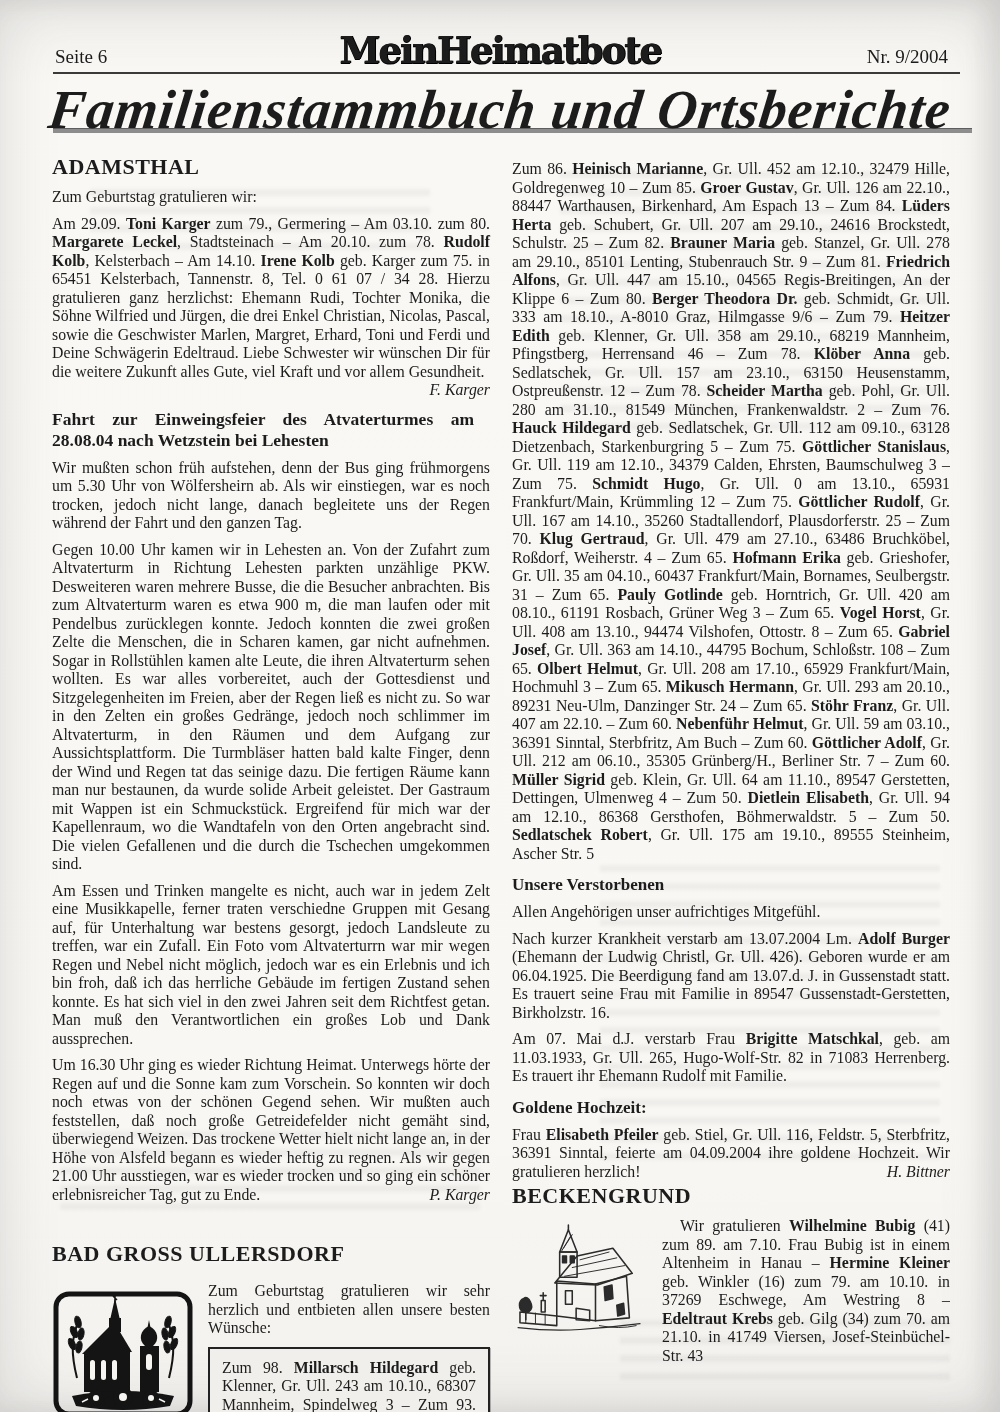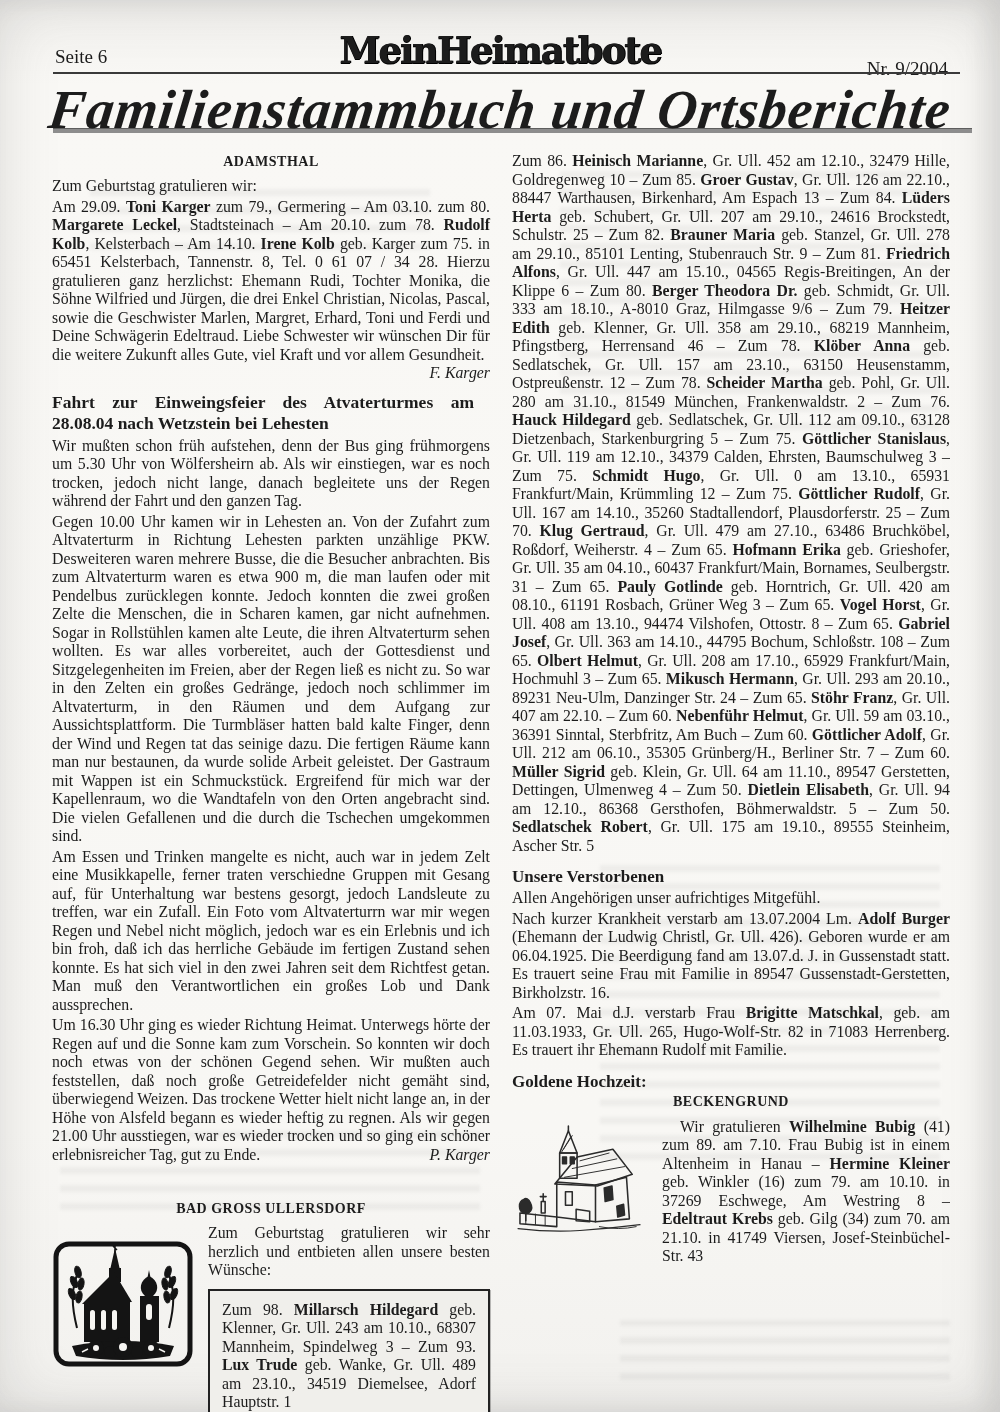--- a/index.html
+++ b/index.html
@@ -9,44 +9,44 @@
     width:1000px;height:1412px;
     margin:0 auto;
     background:linear-gradient(180deg,#f2f1ee 0%,#f9f8f5 6%,#f8f7f4 80%,#f2f1ee 100%);
     box-shadow:inset 0 0 60px rgba(90,90,90,.18), inset -14px 0 22px rgba(120,120,120,.14);
     overflow:hidden;
     font-family:"Liberation Serif","DejaVu Serif",serif;
     color:#1c1c1c;
   }
   
   .hdr-left{position:absolute;left:55px;top:46px;font-size:19px;}
-  .hdr-right{position:absolute;right:52px;top:58px;font-size:19px;}
+  .hdr-right{position:absolute;right:52px;top:46px;font-size:19px;}
   .masthead{
     position:absolute;left:50%;top:28px;transform:translateX(-50%);
     font-size:37px;font-weight:900;letter-spacing:-2px;
     font-family:"DejaVu Serif","Liberation Serif",serif;
     text-shadow:1px 0 0 #000, 0 1px 0 #000;
   }
   .rule-1{position:absolute;left:53px;right:40px;top:72px;height:2px;background:#3a3a3a;}
   .rule-gray{position:absolute;left:53px;right:28px;top:128px;height:4px;background:#8d8d8d;border-top:1px solid #5e5e5e;}
   .script-title{
     position:absolute;left:0;right:0;top:78px;text-align:center;z-index:3;
     font-size:55px;font-weight:bold;font-style:italic;
     font-family:"Liberation Serif",serif;
     transform:skewX(-7deg);
     letter-spacing:1px;
     white-space:nowrap;
   }
   
   .columns{position:absolute;top:152px;left:52px;right:50px;display:flex;gap:22px;z-index:2;}
   .col{flex:1 1 0;min-width:0;}
-  .body-text{font-size:15.8px;line-height:18.5px;text-align:justify;margin:0 0 2px 0;}
+  .body-text{font-size:15.8px;line-height:18.5px;text-align:justify;margin:8px 0 2px 0;}
   .b{font-weight:bold;}
   .sig{float:right;font-style:italic;padding-left:12px;}
-  .section-head{font-size:14px;font-weight:bold;text-align:center;letter-spacing:.5px;margin:2px 0 7px 0;}
+  .section-head{font-size:22px;font-weight:bold;text-align:left;letter-spacing:.5px;margin:2px 0 7px 0;}
   .sub-head{font-size:17.5px;font-weight:bold;text-align:justify;line-height:21px;margin:9px 16px 3px 0;}
   .run-head{font-size:17px;font-weight:bold;margin:12px 0 2px 0;}
   
   .bgu-head{margin-top:37px;}
   .bgu-row{display:flex;align-items:flex-start;}
   .bgu-art{flex:0 0 142px;margin-top:16px;}
   .bgu-right{flex:1;margin-left:14px;}
   .notice-box{
     border:2px solid #222;background:#f0efeb;
     padding:9px 11px;margin-top:9px;
@@ -164,20 +164,21 @@
     <div class="col">
 
       <p class="body-text"><span><span>Zum 86. </span><span class="b">Heinisch Marianne</span><span>, Gr. Ull. 452 am 12.10., 32479 Hille, Goldregenweg 10 – Zum 85. </span><span class="b">Groer Gustav</span><span>, Gr. Ull. 126 am 22.10., 88447 Warthausen, Birkenhard, Am Espach 13 – Zum 84. </span><span class="b">Lüders Herta</span><span> geb. Schubert, Gr. Ull. 207 am 29.10., 24616 Brockstedt, Schulstr. 25 – Zum 82. </span><span class="b">Brauner Maria</span><span> geb. Stanzel, Gr. Ull. 278 am 29.10., 85101 Lenting, Stubenrauch Str. 9 – Zum 81. </span><span class="b">Friedrich Alfons</span><span>, Gr. Ull. 447 am 15.10., 04565 Regis-Breitingen, An der Klippe 6 – Zum 80. </span><span class="b">Berger Theodora Dr.</span><span> geb. Schmidt, Gr. Ull. 333 am 18.10., A-8010 Graz, Hilmgasse 9/6 – Zum 79. </span><span class="b">Heitzer Edith</span><span> geb. Klenner, Gr. Ull. 358 am 29.10., 68219 Mannheim, Pfingstberg, Herrensand 46 – Zum 78. </span><span class="b">Klöber Anna</span><span> geb. Sedlatschek, Gr. Ull. 157 am 23.10., 63150 Heusenstamm, Ostpreußenstr. 12 – Zum 78. </span><span class="b">Scheider Martha</span><span> geb. Pohl, Gr. Ull. 280 am 31.10., 81549 München, Frankenwaldstr. 2 – Zum 76. </span><span class="b">Hauck Hildegard</span><span> geb. Sedlatschek, Gr. Ull. 112 am 09.10., 63128 Dietzenbach, Starkenburgring 5 – Zum 75. </span><span class="b">Göttlicher Stanislaus</span><span>, Gr. Ull. 119 am 12.10., 34379 Calden, Ehrsten, Baumschulweg 3 – Zum 75. </span><span class="b">Schmidt Hugo</span><span>, Gr. Ull. 0 am 13.10., 65931 Frankfurt/Main, Krümmling 12 – Zum 75. </span><span class="b">Göttlicher Rudolf</span><span>, Gr. Ull. 167 am 14.10., 35260 Stadtallendorf, Plausdorferstr. 25 – Zum 70. </span><span class="b">Klug Gertraud</span><span>, Gr. Ull. 479 am 27.10., 63486 Bruchköbel, Roßdorf, Weiherstr. 4 – Zum 65. </span><span class="b">Hofmann Erika</span><span> geb. Grieshofer, Gr. Ull. 35 am 04.10., 60437 Frankfurt/Main, Bornames, Seulbergstr. 31 – Zum 65. </span><span class="b">Pauly Gotlinde</span><span> geb. Horntrich, Gr. Ull. 420 am 08.10., 61191 Rosbach, Grüner Weg 3 – Zum 65. </span><span class="b">Vogel Horst</span><span>, Gr. Ull. 408 am 13.10., 94474 Vilshofen, Ottostr. 8 – Zum 65. </span><span class="b">Gabriel Josef</span><span>, Gr. Ull. 363 am 14.10., 44795 Bochum, Schloßstr. 108 – Zum 65. </span><span class="b">Olbert Helmut</span><span>, Gr. Ull. 208 am 17.10., 65929 Frankfurt/Main, Hochmuhl 3 – Zum 65. </span><span class="b">Mikusch Hermann</span><span>, Gr. Ull. 293 am 20.10., 89231 Neu-Ulm, Danzinger Str. 24 – Zum 65. </span><span class="b">Stöhr Franz</span><span>, Gr. Ull. 407 am 22.10. – Zum 60. </span><span class="b">Nebenführ Helmut</span><span>, Gr. Ull. 59 am 03.10., 36391 Sinntal, Sterbfritz, Am Buch – Zum 60. </span><span class="b">Göttlicher Adolf</span><span>, Gr. Ull. 212 am 06.10., 35305 Grünberg/H., Berliner Str. 7 – Zum 60. </span><span class="b">Müller Sigrid</span><span> geb. Klein, Gr. Ull. 64 am 11.10., 89547 Gerstetten, Dettingen, Ulmenweg 4 – Zum 50. </span><span class="b">Dietlein Elisabeth</span><span>, Gr. Ull. 94 am 12.10., 86368 Gersthofen, Böhmerwaldstr. 5 – Zum 50. </span><span class="b">Sedlatschek Robert</span><span>, Gr. Ull. 175 am 19.10., 89555 Steinheim, Ascher Str. 5</span></span></p>
 
       <div class="run-head">Unsere Verstorbenen</div>
       <p class="body-text">Allen Angehörigen unser aufrichtiges Mitgefühl.</p>
       <p class="body-text"><span><span>Nach kurzer Krankheit verstarb am 13.07.2004 Lm. </span><span class="b">Adolf Burger</span><span> (Ehemann der Ludwig Christl, Gr. Ull. 426). Geboren wurde er am 06.04.1925. Die Beerdigung fand am 13.07.d. J. in Gussenstadt statt. Es trauert seine Frau mit Familie in 89547 Gussenstadt-Gerstetten, Birkholzstr. 16.</span></span></p>
       <p class="body-text"><span><span>Am 07. Mai d.J. verstarb Frau </span><span class="b">Brigitte Matschkal</span><span>, geb. am 11.03.1933, Gr. Ull. 265, Hugo-Wolf-Str. 82 in 71083 Herrenberg. Es trauert ihr Ehemann Rudolf mit Familie.</span></span></p>
 
       <div class="run-head">Goldene Hochzeit:</div>
+      <p class="body-text clearfix"><span><span>Frau </span><span class="b">Elisabeth Pfeiler</span><span> geb. Stiel, Gr. Ull. 116, Feldstr. 5, Sterbfritz, 36391 Sinntal, feierte am 04.09.2004 ihre goldene Hochzeit. Wir gratulieren herzlich!</span></span><span class="sig">H. Bittner</span></p>
 
       <div class="section-head beck-head">BECKENGRUND</div>
       <div class="clearfix">
         <div class="beck-art">
           <svg viewBox="0 0 140 126" width="136" height="122" aria-hidden="true">
             <g stroke="#2b2b2b" stroke-width="1.6" fill="none" stroke-linecap="round" stroke-linejoin="round">
 
               <path d="M49 30 L58 7 L67 30 Z"></path>
               <path d="M53 26 L62 12 M51 29 L60 14" stroke-width="1"></path>
               <path d="M58 7 L58 2"></path>

